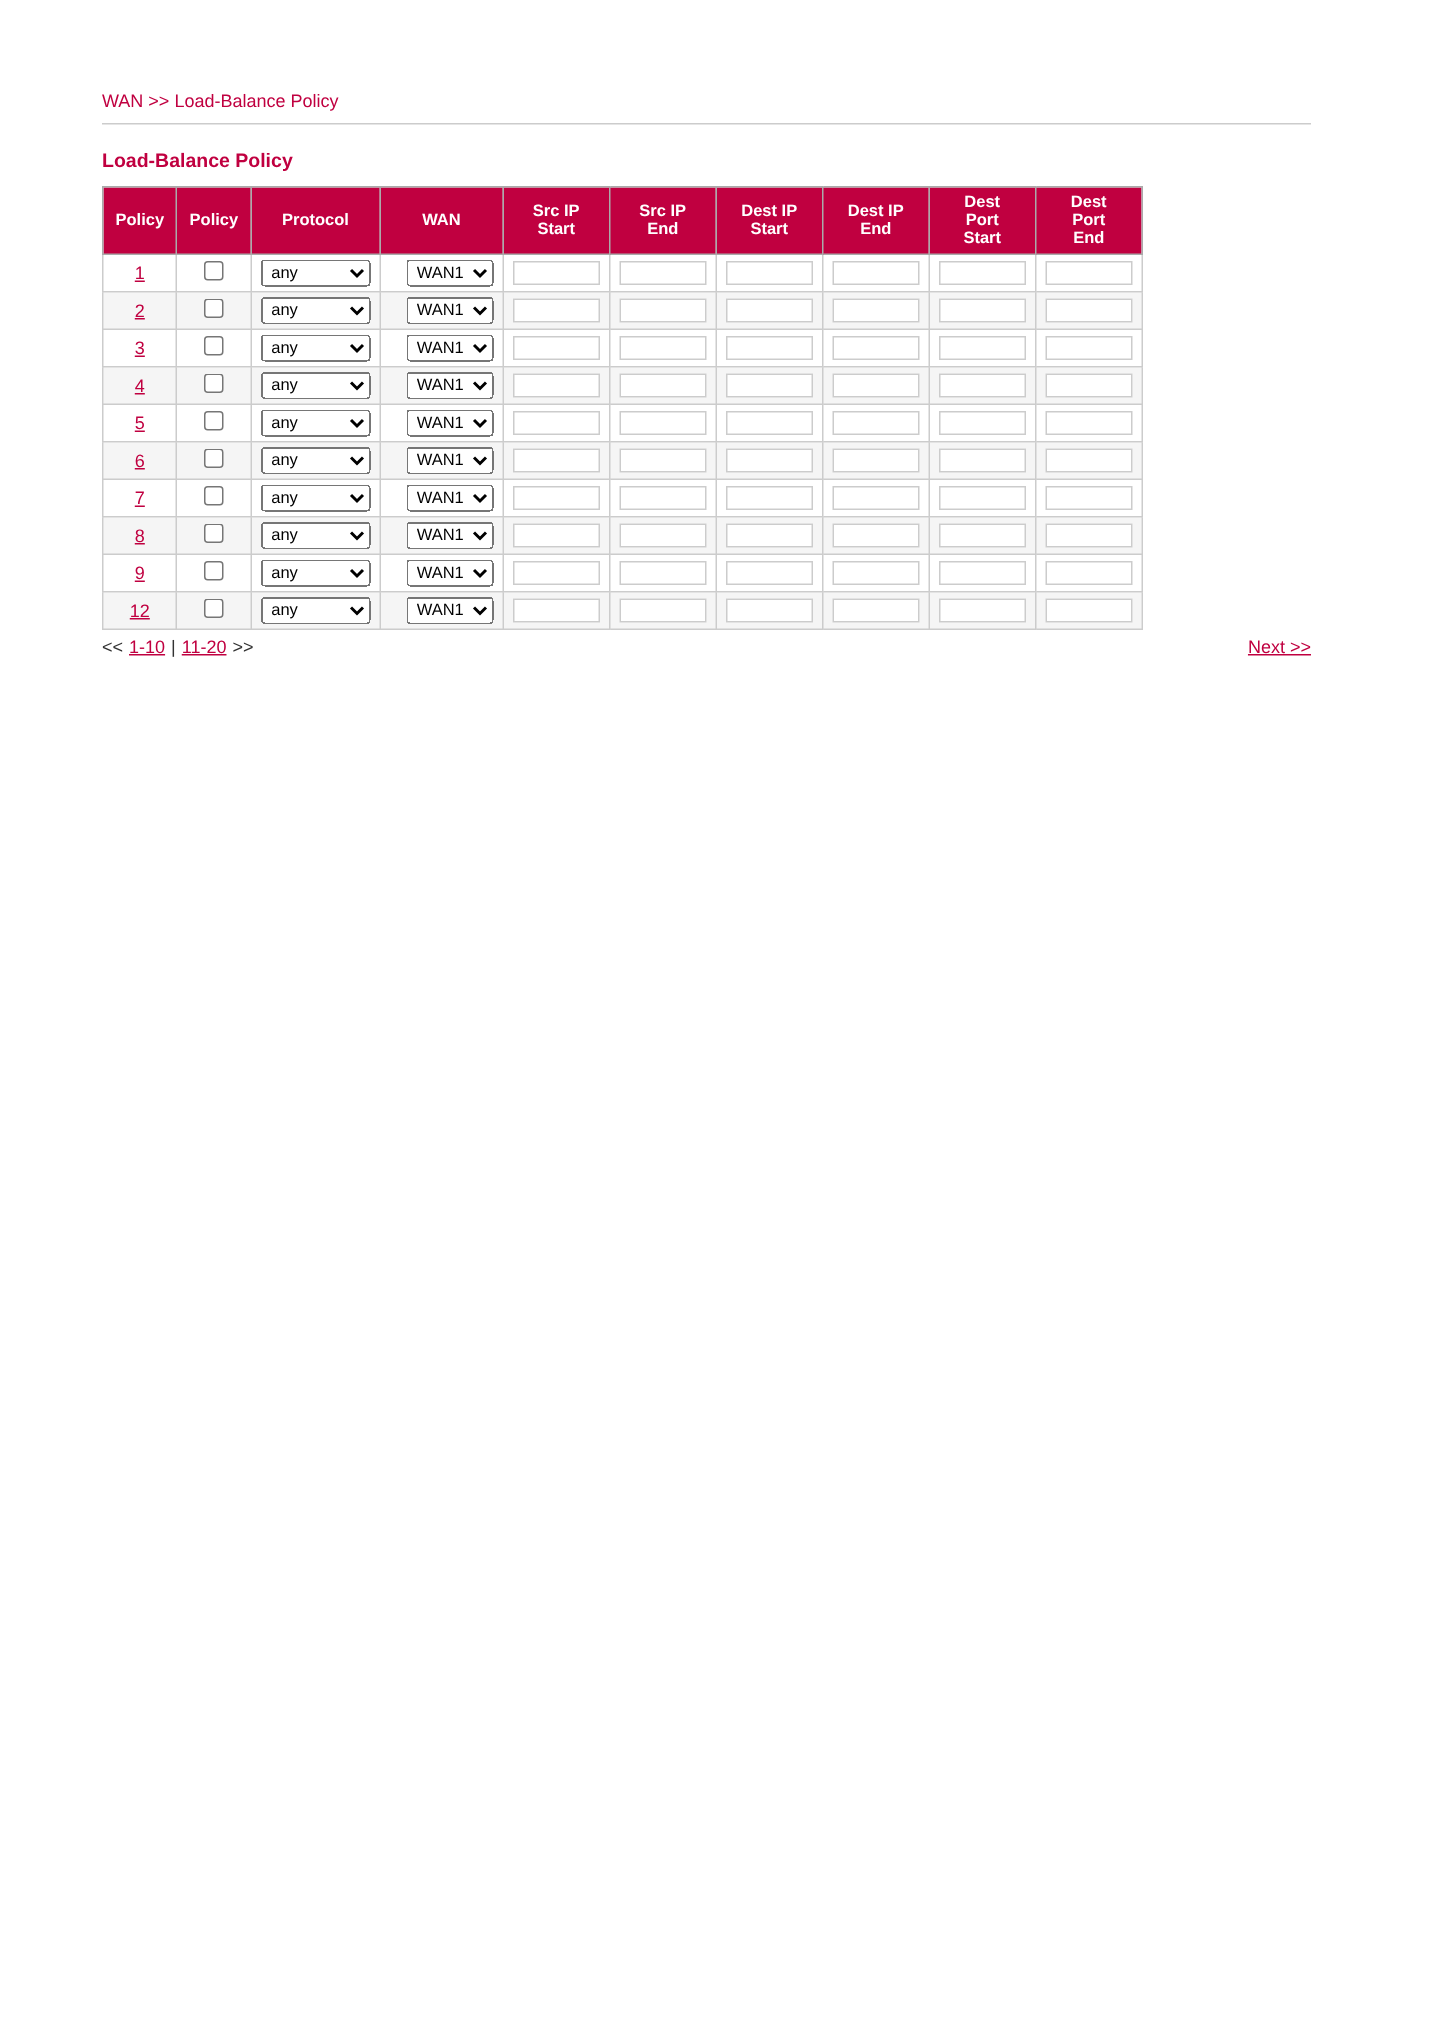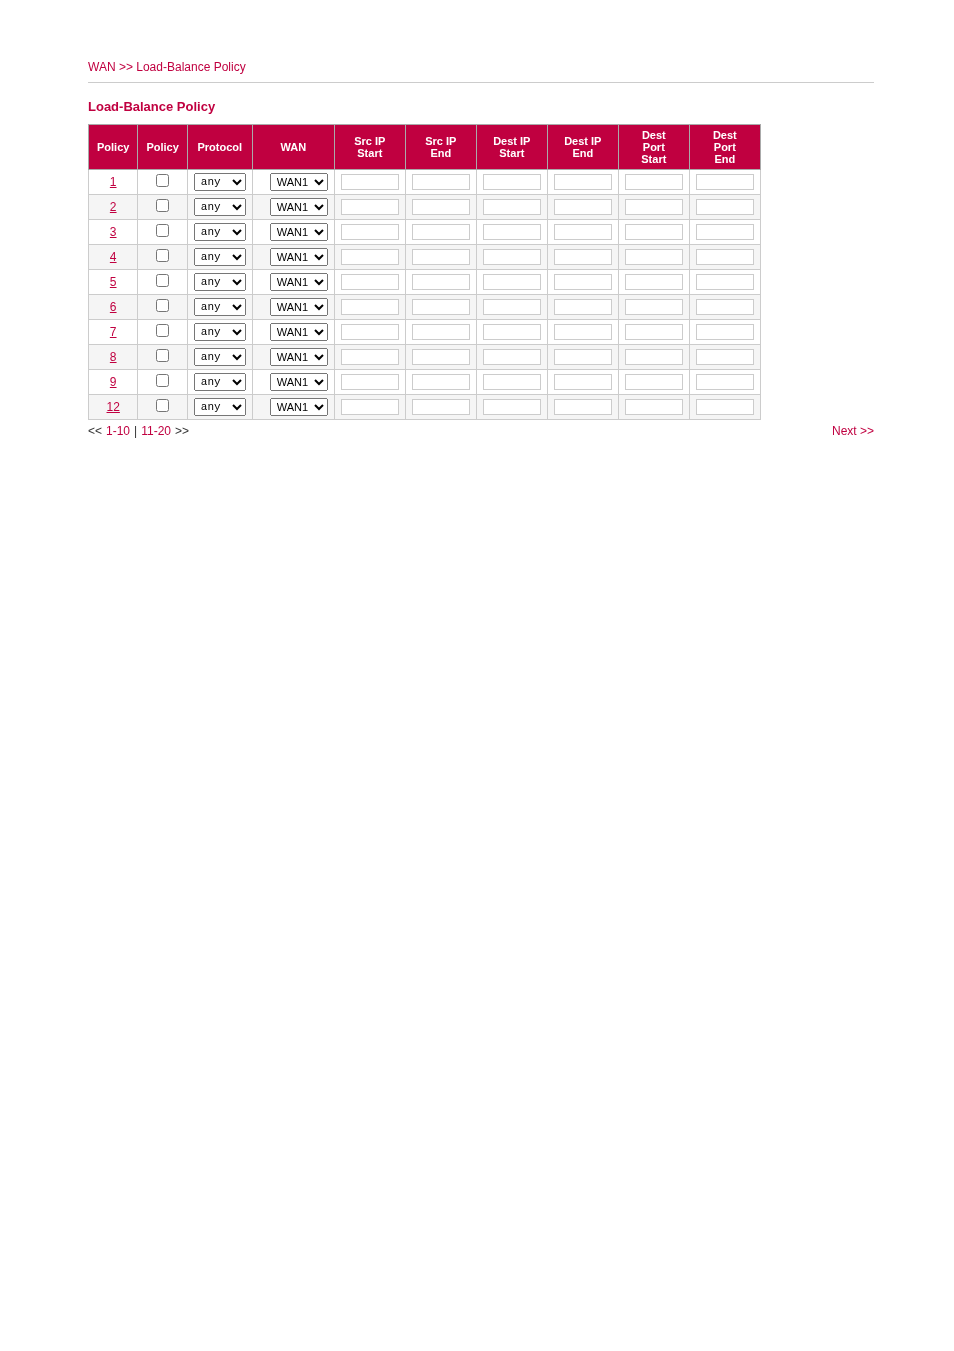--- a/index.html
+++ b/index.html
@@ -3,21 +3,21 @@
   <meta charset="utf-8">
   <style>
     * { margin: 0; padding: 0; box-sizing: border-box; }
     body {
       font-family: Arial, sans-serif;
       font-size: 12px;
       background: #fff;
       color: #333;
     }
     .page-container {
-      padding: 60px 80px 40px 88px;
+      padding: 60px 80px 40px 68px;
     }
     .breadcrumb {
       color: #c00040;
       font-size: 12px;
       margin-bottom: 16px;
       padding-bottom: 8px;
       border-bottom: 1px solid #ccc;
     }
     .breadcrumb a {
       color: #c00040;
@@ -70,36 +70,36 @@
       gap: 1px;
       margin-left: 11px;
     }
     .wan-select-group select {
       font-size: 11px;
       padding: 1px 2px;
     }
     .protocol-select select {
       font-size: 11px;
       padding: 1px 2px;
-      width: 52px;
-      font-family: Liberation Mono, monospace;
+      width: 73px;
     }
     .empty-cell {
       min-width: 60px;
       height: 20px;
     }
     .pagination-row {
       display: flex;
       justify-content: space-between;
       align-items: center;
       margin-top: 4px;
       font-size: 12px;
     }
     .pagination-row a {
       color: #c00040;
+      text-decoration: underline;
       text-align: right;
     }
     .pagination-left, .pagination-right {
       display: flex;
       align-items: center;
       gap: 4px;
     }
     .ok-row {
       text-align: center;
       margin-top: 16px;

